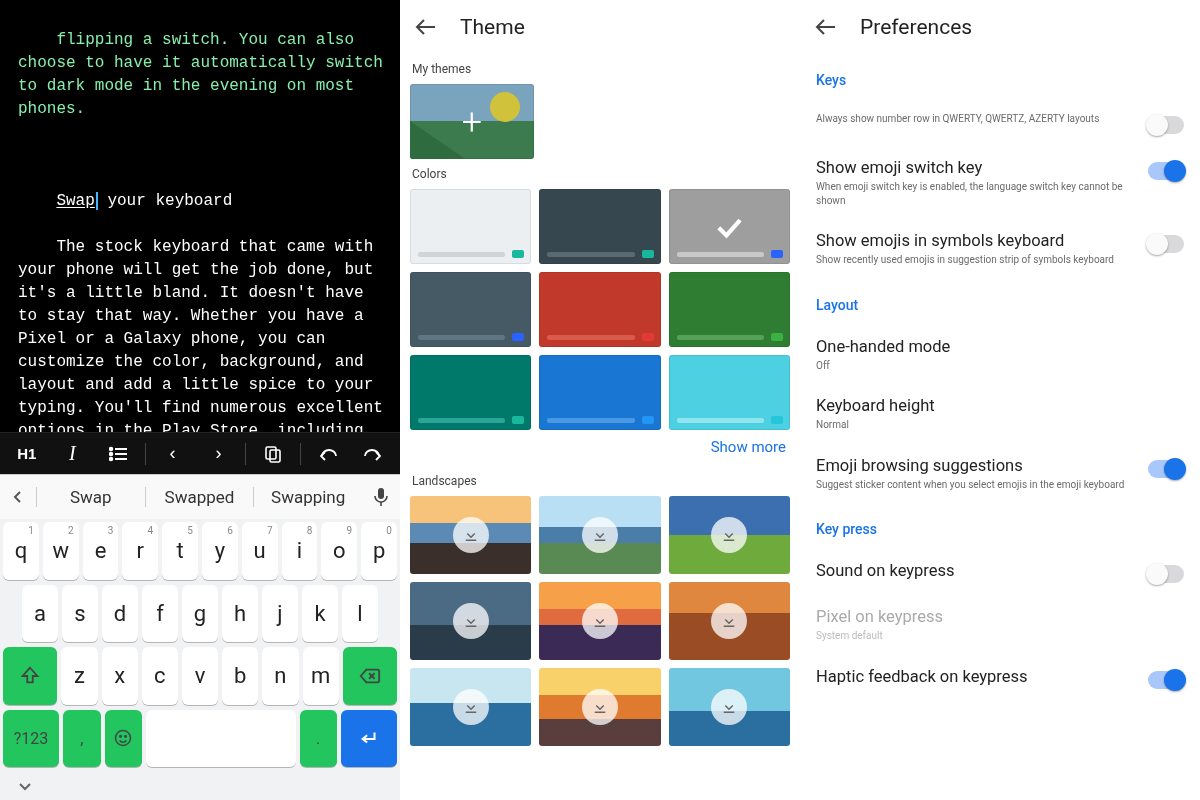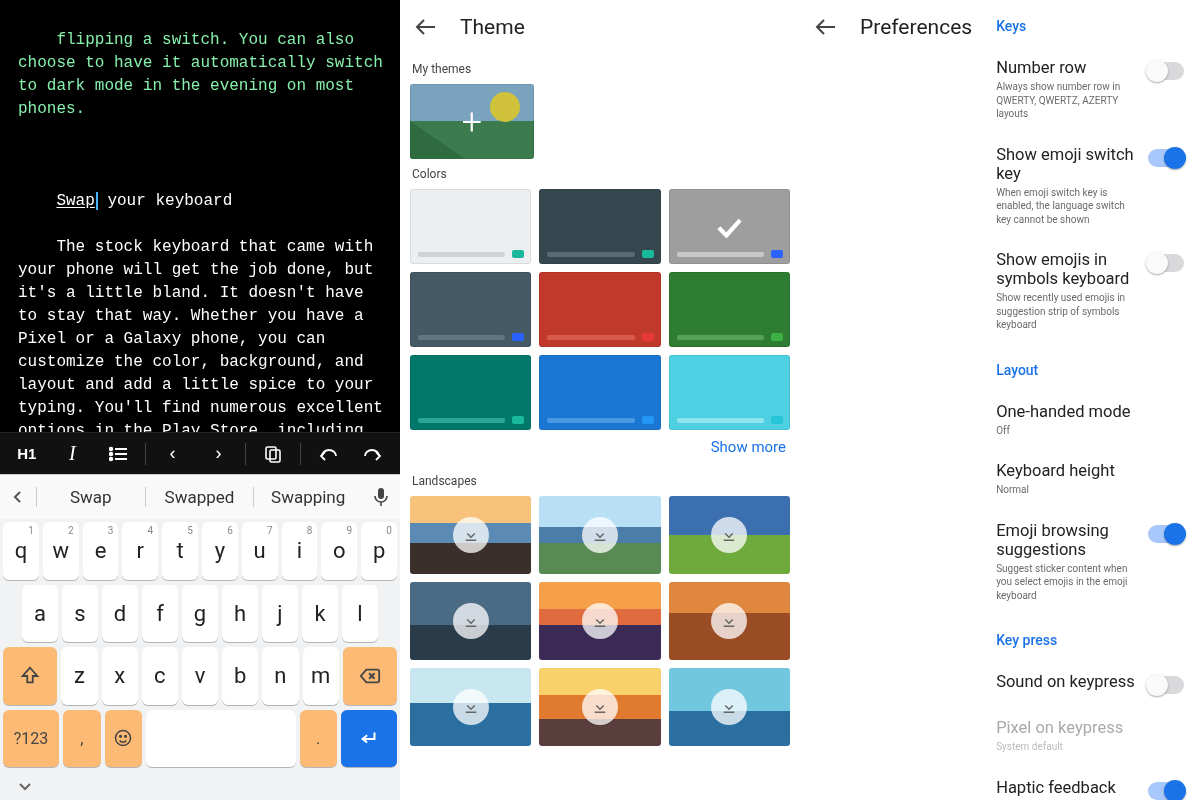--- a/index.html
+++ b/index.html
@@ -25,21 +25,21 @@
 .suggest{height:44px;display:flex;align-items:center;background:#f9f9fa;font-size:17px;color:#333}
 .suggest .chev{width:36px;display:flex;align-items:center;justify-content:center;color:#555;font-size:18px}
 .suggest .sug{flex:1;text-align:center;border-left:1px solid #ccc;padding:0 4px}
 .suggest .sug:first-of-type{border-left:none}
 .suggest .mic{width:38px;display:flex;align-items:center;justify-content:center;color:#444;font-size:18px}
 
 .kb-rows{flex:1;display:flex;flex-direction:column;padding:3px 3px 0 3px}
 .kb-row{flex:1;display:flex;gap:4px;margin-bottom:5px;align-items:stretch}
 .key{flex:1;background:#fff;border-radius:6px;box-shadow:0 1px 0 rgba(0,0,0,.25);display:flex;align-items:center;justify-content:center;font-size:22px;color:#222;position:relative}
 .key .hint{position:absolute;top:3px;right:5px;font-size:10px;color:#888}
-.key.fn{background:#fdba74;color:#444;font-size:16px}
+.key.fn{background:#22c55e;color:#444;font-size:16px}
 .key.fn.wide{flex:1.5}
 .key.shift svg,.key.bksp svg{width:22px;height:22px;fill:none;stroke:#444;stroke-width:2}
 .key.enter{background:#1a73e8;color:#fff}
 .key.enter svg{stroke:#fff}
 .kb-row.mid{padding:0 19px}
 .kb-collapse{height:28px;display:flex;align-items:center;justify-content:flex-start;padding-left:18px;color:#666;font-size:14px}
 
 
 .pane-theme{width:400px;height:800px;background:#fff;color:#222;display:flex;flex-direction:column;overflow:hidden}
 .appbar{height:54px;display:flex;align-items:center;padding:0 8px;gap:16px}
@@ -57,21 +57,21 @@
 .mytheme .sun{position:absolute;top:8px;right:14px;width:30px;height:30px;border-radius:50%;background:#d0c23b}
 .mytheme .mtn{position:absolute;left:0;bottom:0;width:0;height:0;border-left:0 solid transparent;border-right:55px solid transparent;border-bottom:38px solid #2e6b3e}
 .mytheme .plus{position:relative;color:#fff;font-size:36px;font-weight:300}
 .show-more{text-align:right;padding:8px 4px 10px;color:#1a73e8;font-size:15px}
 .landscape-grid{display:grid;grid-template-columns:repeat(3,1fr);gap:8px}
 .land{height:78px;border-radius:3px;position:relative;display:flex;align-items:center;justify-content:center;overflow:hidden}
 .land .dl{width:36px;height:36px;border-radius:50%;background:rgba(255,255,255,.75);display:flex;align-items:center;justify-content:center}
 .land .dl svg{width:18px;height:18px;fill:#666}
 
 
-.pane-prefs{width:400px;height:800px;background:#fff;display:flex;flex-direction:row;overflow:hidden}
+.pane-prefs{width:400px;height:800px;background:#fff;display:flex;flex-direction:column;overflow:hidden}
 .prefs-body{flex:1;overflow:hidden;padding:0 16px}
 .section-header{color:#1a73e8;font-size:14px;font-weight:500;margin:18px 0 12px}
 .pref{display:flex;align-items:flex-start;gap:10px;padding:12px 0}
 .pref-main{flex:1}
 .pref-title{font-size:16.5px;color:#222;margin-bottom:3px}
 .pref-sub{font-size:10px;color:#6b6b6b;line-height:1.35}
 .pref.disabled .pref-title{color:#aaa}
 .pref.disabled .pref-sub{color:#bbb}
 .toggle{flex:none;width:36px;height:18px;border-radius:10px;background:#d9d9dc;position:relative;margin-top:4px}
 .toggle .knob{position:absolute;top:-2px;left:-2px;width:22px;height:22px;border-radius:50%;background:#fafafa;box-shadow:0 1px 2px rgba(0,0,0,.35)}
@@ -383,21 +383,20 @@
             <polyline points="9,4 2,11 9,18"></polyline>
           </svg>
     </div>
     <div class="title">Preferences</div>
   </div>
   <div class="prefs-body">
     <div class="section-header">Keys</div>
 
     <div class="pref">
       <div class="pref-main">
-        <div class="pref-title">Number row</div>
         <div class="pref-sub">Always show number row in QWERTY, QWERTZ, AZERTY layouts</div>
       </div>
       <div class="toggle">
             <div class="knob"></div>
           </div>
     </div>
 
     <div class="pref">
       <div class="pref-main">
         <div class="pref-title">Show emoji switch key</div>

